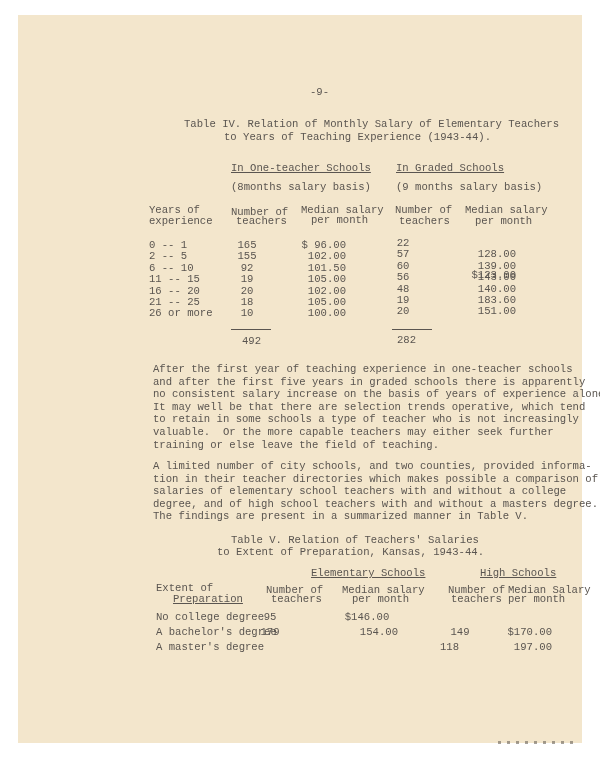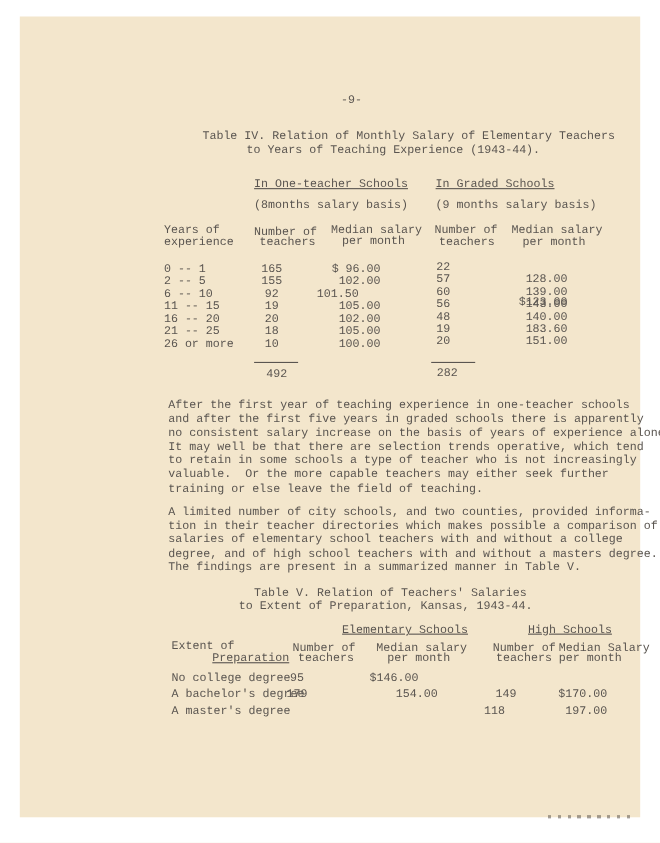--- a/index.html
+++ b/index.html
@@ -50,21 +50,21 @@
       <div class="abs" style="left: 270px; top: 225px; width: 58px; text-align: right;">$ 96.00</div>
       <div class="abs" style="left: 362px; top: 223px; width: 46px; text-align: center;">22</div>
       <div class="abs" style="left: 440px; top: 223px; width: 58px; text-align: right; margin-top: 32px;">$123.00</div>
       <div class="abs" style="left: 131px; top: 236.4px; width: 80px; text-align: left;">2 -- 5</div>
       <div class="abs" style="left: 206px; top: 236.4px; width: 46px; text-align: center;">155</div>
       <div class="abs" style="left: 270px; top: 236.4px; width: 58px; text-align: right;">102.00</div>
       <div class="abs" style="left: 362px; top: 234.4px; width: 46px; text-align: center;">57</div>
       <div class="abs" style="left: 440px; top: 234.4px; width: 58px; text-align: right;">128.00</div>
       <div class="abs" style="left: 131px; top: 247.8px; width: 80px; text-align: left;">6 -- 10</div>
       <div class="abs" style="left: 206px; top: 247.8px; width: 46px; text-align: center;">92</div>
-      <div class="abs" style="left: 270px; top: 247.8px; width: 58px; ">101.50</div>
+      <div class="abs" style="left: 270px; top: 247.8px; width: 58px; text-align: right;">101.50</div>
       <div class="abs" style="left: 362px; top: 245.8px; width: 46px; text-align: center;">60</div>
       <div class="abs" style="left: 440px; top: 245.8px; width: 58px; text-align: right;">139.00</div>
       <div class="abs" style="left: 131px; top: 259.2px; width: 80px; text-align: left;">11 -- 15</div>
       <div class="abs" style="left: 206px; top: 259.2px; width: 46px; text-align: center;">19</div>
       <div class="abs" style="left: 270px; top: 259.2px; width: 58px; text-align: right;">105.00</div>
       <div class="abs" style="left: 362px; top: 257.2px; width: 46px; text-align: center;">56</div>
       <div class="abs" style="left: 440px; top: 257.2px; width: 58px; text-align: right;">143.00</div>
       <div class="abs" style="left: 131px; top: 270.6px; width: 80px; text-align: left;">16 -- 20</div>
       <div class="abs" style="left: 206px; top: 270.6px; width: 46px; text-align: center;">20</div>
       <div class="abs" style="left: 270px; top: 270.6px; width: 58px; text-align: right;">102.00</div>
@@ -90,34 +90,34 @@
   <div class="para" style="top:348px;" id="para0"><div>After the first year of teaching experience in one-teacher schools</div><div>and after the first five years in graded schools there is apparently</div><div>no consistent salary increase on the basis of years of experience alone.</div><div>It may well be that there are selection trends operative, which tend</div><div>to retain in some schools a type of teacher who is not increasingly</div><div>valuable.  Or the more capable teachers may either seek further</div><div>training or else leave the field of teaching.</div></div>
   <div class="para" style="top:445px;" id="para1"><div>A limited number of city schools, and two counties, provided informa-</div><div>tion in their teacher directories which makes possible a comparison of</div><div>salaries of elementary school teachers with and without a college</div><div>degree, and of high school teachers with and without a masters degree.</div><div>The findings are present in a summarized manner in Table V.</div></div>
 
   <div class="abs" style="left:213px;top:520px;">Table V. Relation of Teachers' Salaries</div>
   <div class="abs" style="left:199px;top:532px;">to Extent of Preparation, Kansas, 1943-44.</div>
 
   <div class="abs ul" style="left:293px;top:553px;">Elementary Schools</div>
   <div class="abs ul" style="left:462px;top:553px;">High Schools</div>
 
   <div class="abs" style="left:138px;top:568px;">Extent of</div>
-  <div class="abs ul" style="left:142px;top:579px;padding-left:33px;">Preparation</div>
+  <div class="abs ul" style="left:122px;top:579px;padding-left:33px;">Preparation</div>
   <div class="abs" style="left:248px;top:570px;">Number of</div>
   <div class="abs" style="left:253px;top:579px;">teachers</div>
   <div class="abs" style="left:324px;top:570px;">Median salary</div>
   <div class="abs" style="left:334px;top:579px;">per month</div>
   <div class="abs" style="left:430px;top:570px;">Number of</div>
   <div class="abs" style="left:433px;top:579px;">teachers</div>
   <div class="abs" style="left:490px;top:570px;">Median Salary</div>
   <div class="abs" style="left:490px;top:579px;">per month</div>
 
   <div id="t5rows">
       <div class="abs" style="left: 138px; top: 597px; width: 110px; text-align: left;">No college degree</div>
       <div class="abs" style="left: 232px; top: 597px; width: 40px; text-align: center;">95</div>
-      <div class="abs" style="left: 318px; top: 597px; width: 62px; text-align: left;">$146.00</div>
+      <div class="abs" style="left: 318px; top: 597px; width: 62px; text-align: center;">$146.00</div>
       <div class="abs" style="left: 422px; top: 597px; width: 40px; text-align: center;"></div>
       <div class="abs" style="left: 480px; top: 597px; width: 54px; text-align: right;"></div>
       <div class="abs" style="left: 138px; top: 612px; width: 110px; text-align: left;">A bachelor's degree</div>
       <div class="abs" style="left: 232px; top: 612px; width: 40px; text-align: center;">179</div>
       <div class="abs" style="left: 318px; top: 612px; width: 62px; text-align: right;">154.00</div>
       <div class="abs" style="left: 422px; top: 612px; width: 40px; text-align: center;">149</div>
       <div class="abs" style="left: 480px; top: 612px; width: 54px; text-align: right;">$170.00</div>
       <div class="abs" style="left: 138px; top: 627px; width: 110px; text-align: left;">A master's degree</div>
       <div class="abs" style="left: 232px; top: 627px; width: 40px; text-align: center;"></div>
       <div class="abs" style="left: 318px; top: 627px; width: 62px; text-align: right;"></div>

